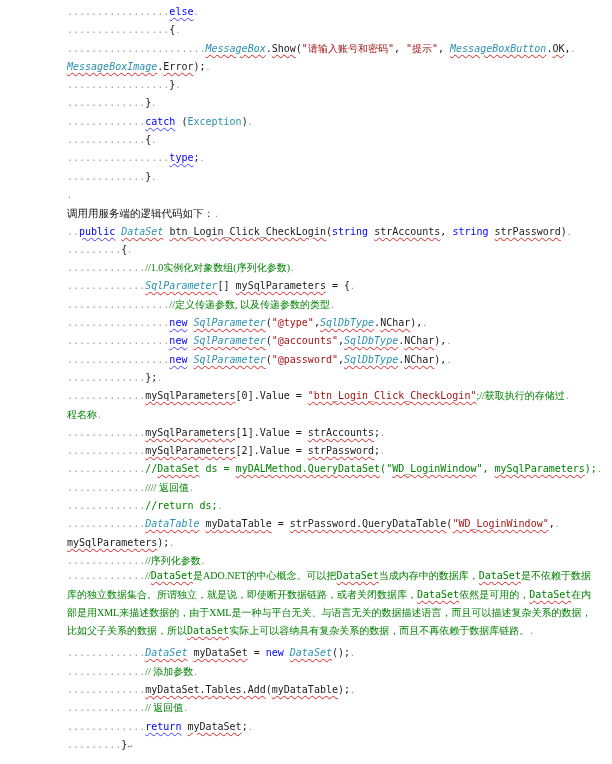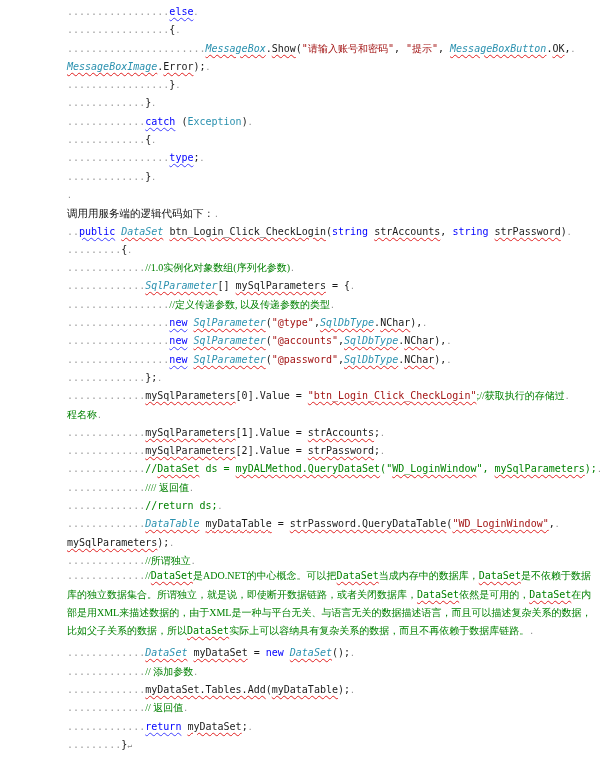--- a/index.html
+++ b/index.html
@@ -51,21 +51,21 @@
       <div class="line"><span class="dots">.............</span><span class="id">};</span><span class="mark">.</span></div>
       <div class="line"><span class="dots">.............</span><span class="idu">mySqlParameters</span><span class="id">[0].Value  = </span><span class="stru">"btn_Login_Click_CheckLogin"</span><span class="cm">;//获取执行的存储过</span><span class="mark">.</span></div>
       <div class="line"><span class="cm">程名称</span><span class="mark">.</span></div>
       <div class="line"><span class="dots">.............</span><span class="idu">mySqlParameters</span><span class="id">[1].Value = </span><span class="idu">strAccounts</span><span class="id">;</span><span class="mark">.</span></div>
       <div class="line"><span class="dots">.............</span><span class="idu">mySqlParameters</span><span class="id">[2].Value = </span><span class="idu">strPassword</span><span class="id">;</span><span class="mark">.</span></div>
       <div class="line"><span class="dots">.............</span><span class="cmm">//</span><span class="cmu">DataSet</span><span class="cmm"> ds = </span><span class="cmu">myDALMethod.QueryDataSet</span><span class="cmm">("</span><span class="cmu">WD_LoginWindow</span><span class="cmm">", </span><span class="cmu">mySqlParameters</span><span class="cmm">);</span><span class="mark">.</span></div>
       <div class="line"><span class="dots">.............</span><span class="cm">//// 返回值</span><span class="mark">.</span></div>
       <div class="line"><span class="dots">.............</span><span class="cmm">//return ds;</span><span class="mark">.</span></div>
       <div class="line"><span class="dots">.............</span><span class="typeu">DataTable</span><span class="id"> </span><span class="idu">myDataTable</span><span class="id"> = </span><span class="idu">strPassword.QueryDataTable</span><span class="id">(</span><span class="stru">"WD_LoginWindow"</span><span class="id">,</span><span class="mark">.</span></div>
       <div class="line"><span class="idu">mySqlParameters</span><span class="id">);</span><span class="mark">.</span></div>
-      <div class="line"><span class="dots">.............</span><span class="cm">//所谓独立</span><span class="mark">.</span></div>
+      <div class="line"><span class="dots">.............</span><span class="cm">//序列化参数</span><span class="mark">.</span></div>
     </div>
   <div id="para" class="line wrap"><span class="dots">.............</span><span class="cm">//</span><span class="cmu">DataSet</span><span class="cm">是ADO.NET的中心概念。可以把</span><span class="cmu">DataSet</span><span class="cm">当成内存中的数据库，</span><span class="cmu">DataSet</span><span class="cm">是不依赖于数据库的独立数据集合。所谓独立，就是说，即使断开数据链路，或者关闭数据库，</span><span class="cmu">DataSet</span><span class="cm">依然是可用的，</span><span class="cmu">DataSet</span><span class="cm">在内部是用XML来描述数据的，由于XML是一种与平台无关、与语言无关的数据描述语言，而且可以描述复杂关系的数据，比如父子关系的数据，所以</span><span class="cmu">DataSet</span><span class="cm">实际上可以容纳具有复杂关系的数据，而且不再依赖于数据库链路。</span><span class="mark">.</span></div>
   <div id="tail-lines">
       <div class="line"><span class="dots">.............</span><span class="typeu">DataSet</span><span class="id"> </span><span class="idu">myDataSet</span><span class="id"> = </span><span class="kwp">new</span><span class="id"> </span><span class="typeu">DataSet</span><span class="id">();</span><span class="mark">.</span></div>
       <div class="line"><span class="dots">.............</span><span class="cm">// 添加参数</span><span class="mark">.</span></div>
       <div class="line"><span class="dots">.............</span><span class="idu">myDataSet.Tables.Add</span><span class="id">(</span><span class="idu">myDataTable</span><span class="id">);</span><span class="mark">.</span></div>
       <div class="line"><span class="dots">.............</span><span class="cm">// 返回值</span><span class="mark">.</span></div>
       <div class="line"><span class="dots">.............</span><span class="kw">return</span><span class="id"> </span><span class="idu">myDataSet</span><span class="id">;</span><span class="mark">.</span></div>
       <div class="line"><span class="dots">.........</span><span class="id">}</span><span class="mark">↵</span></div>
     </div>

